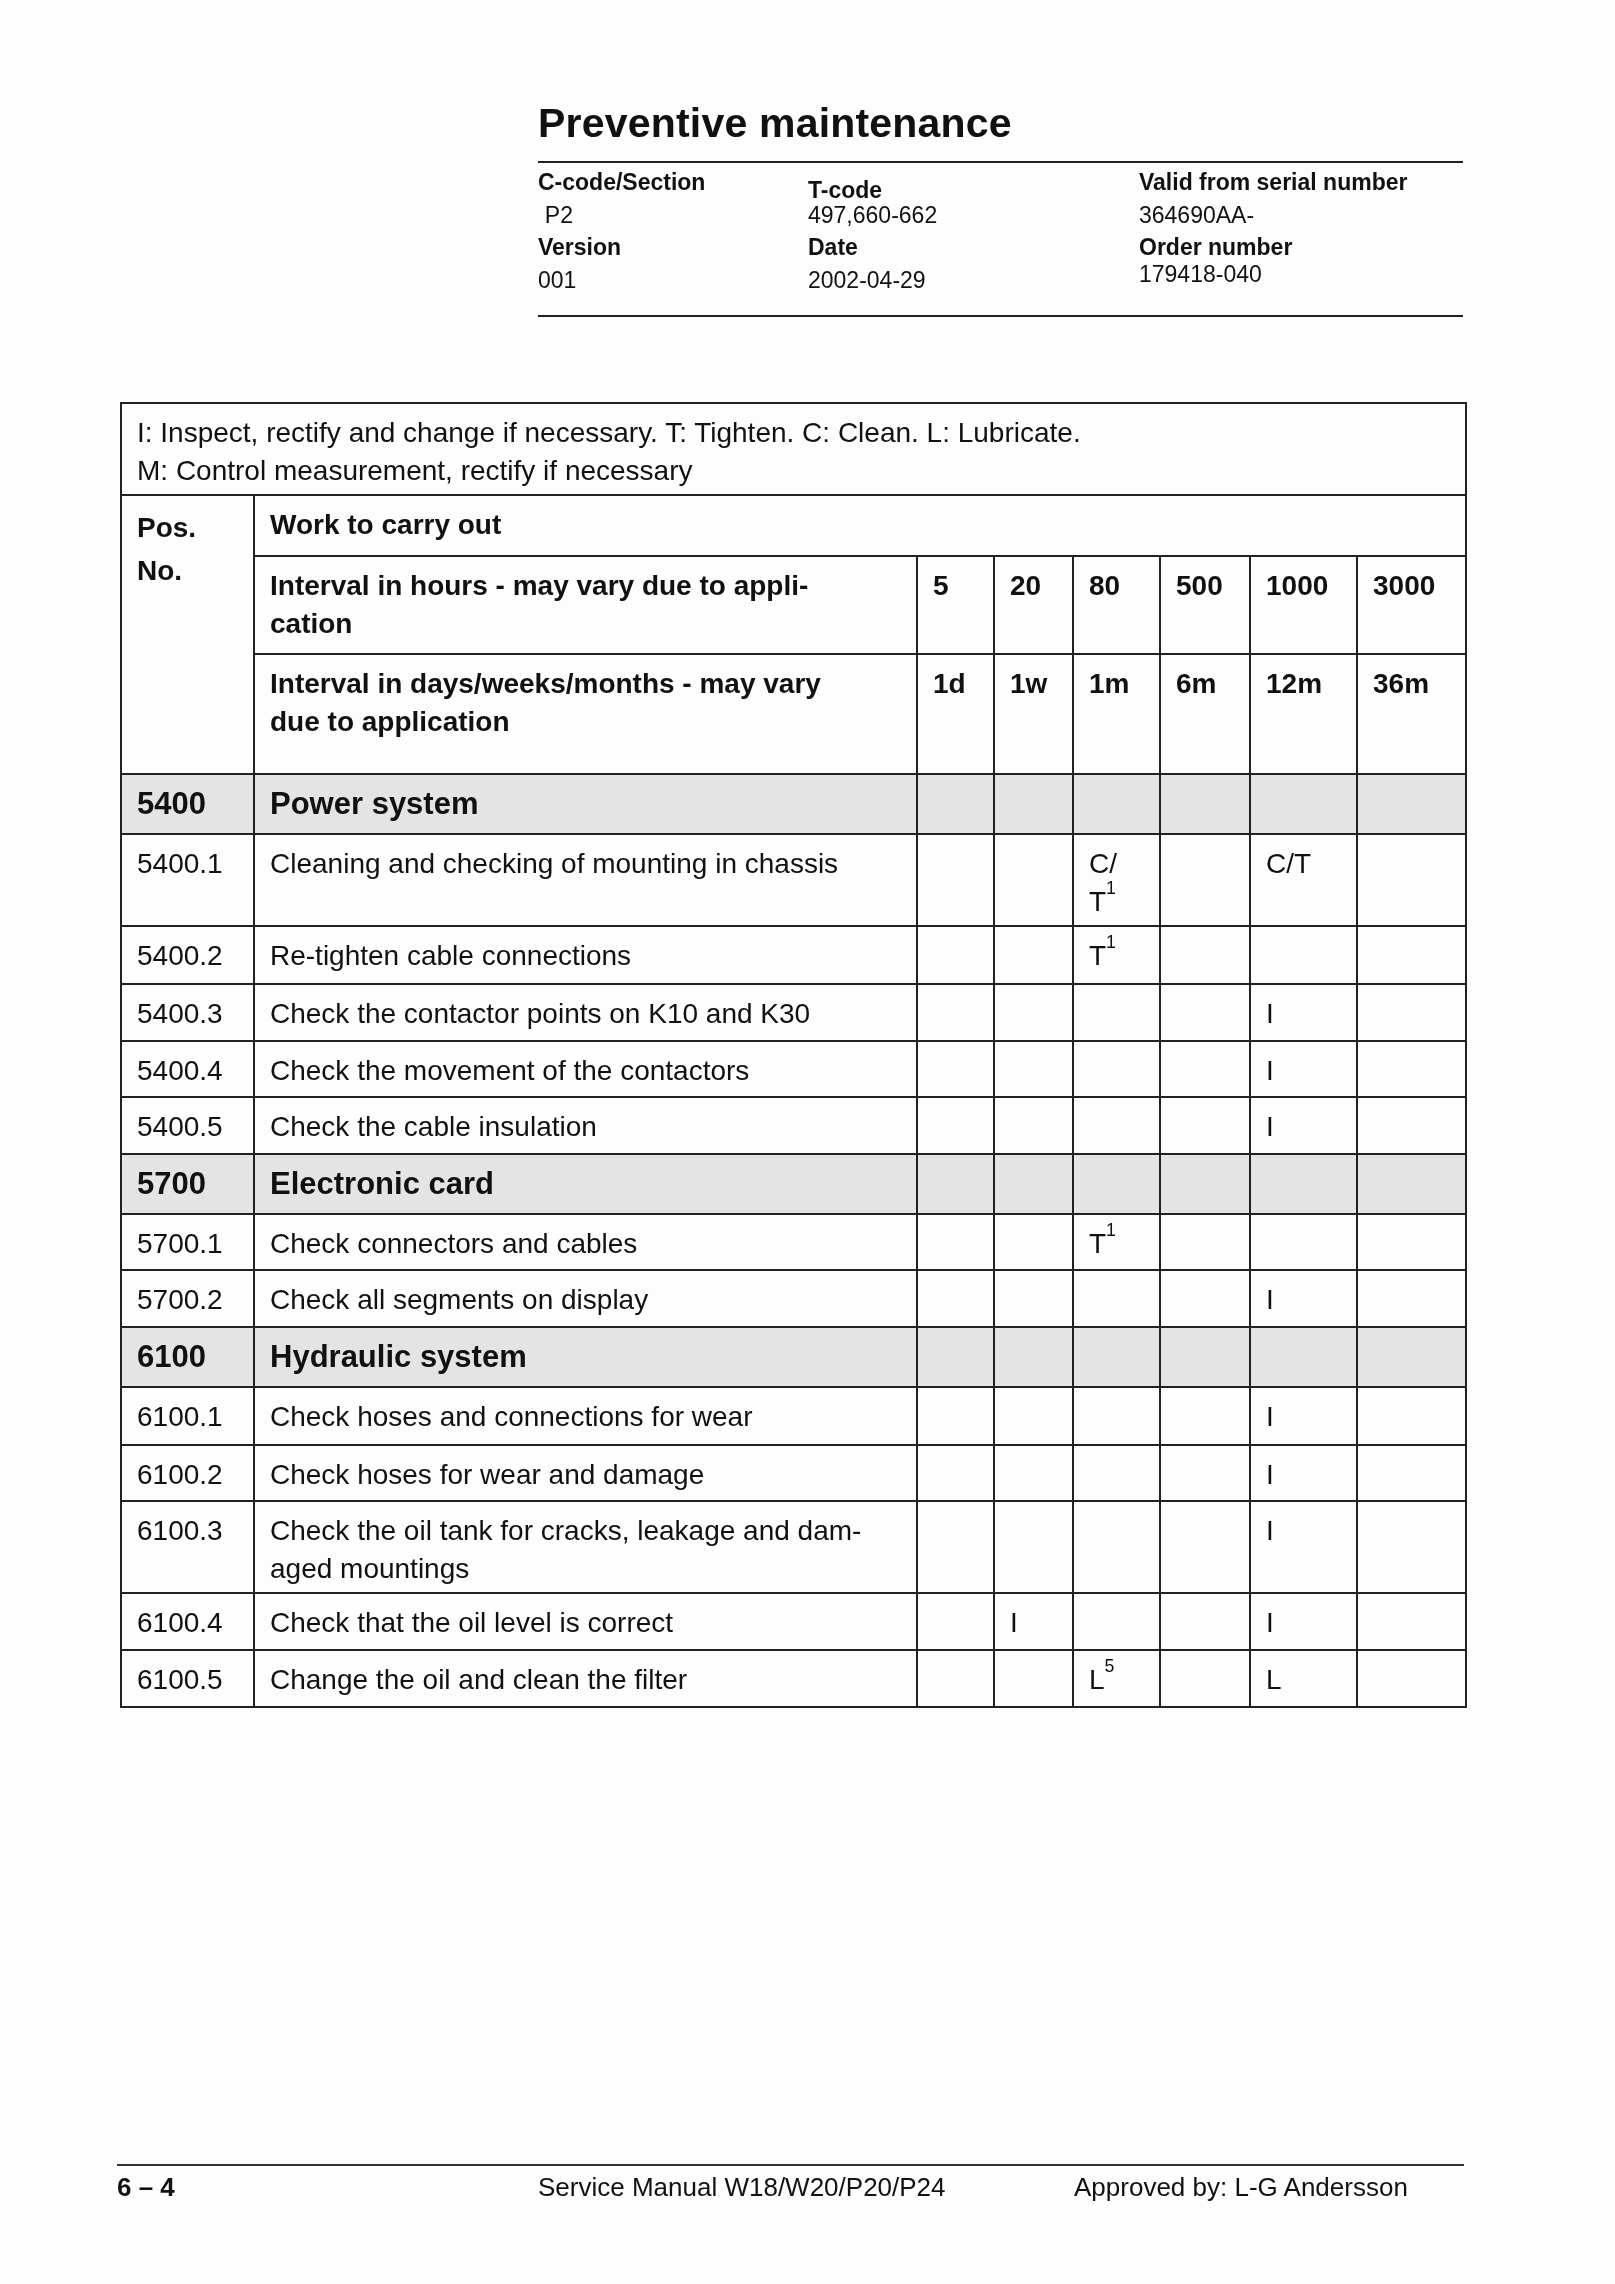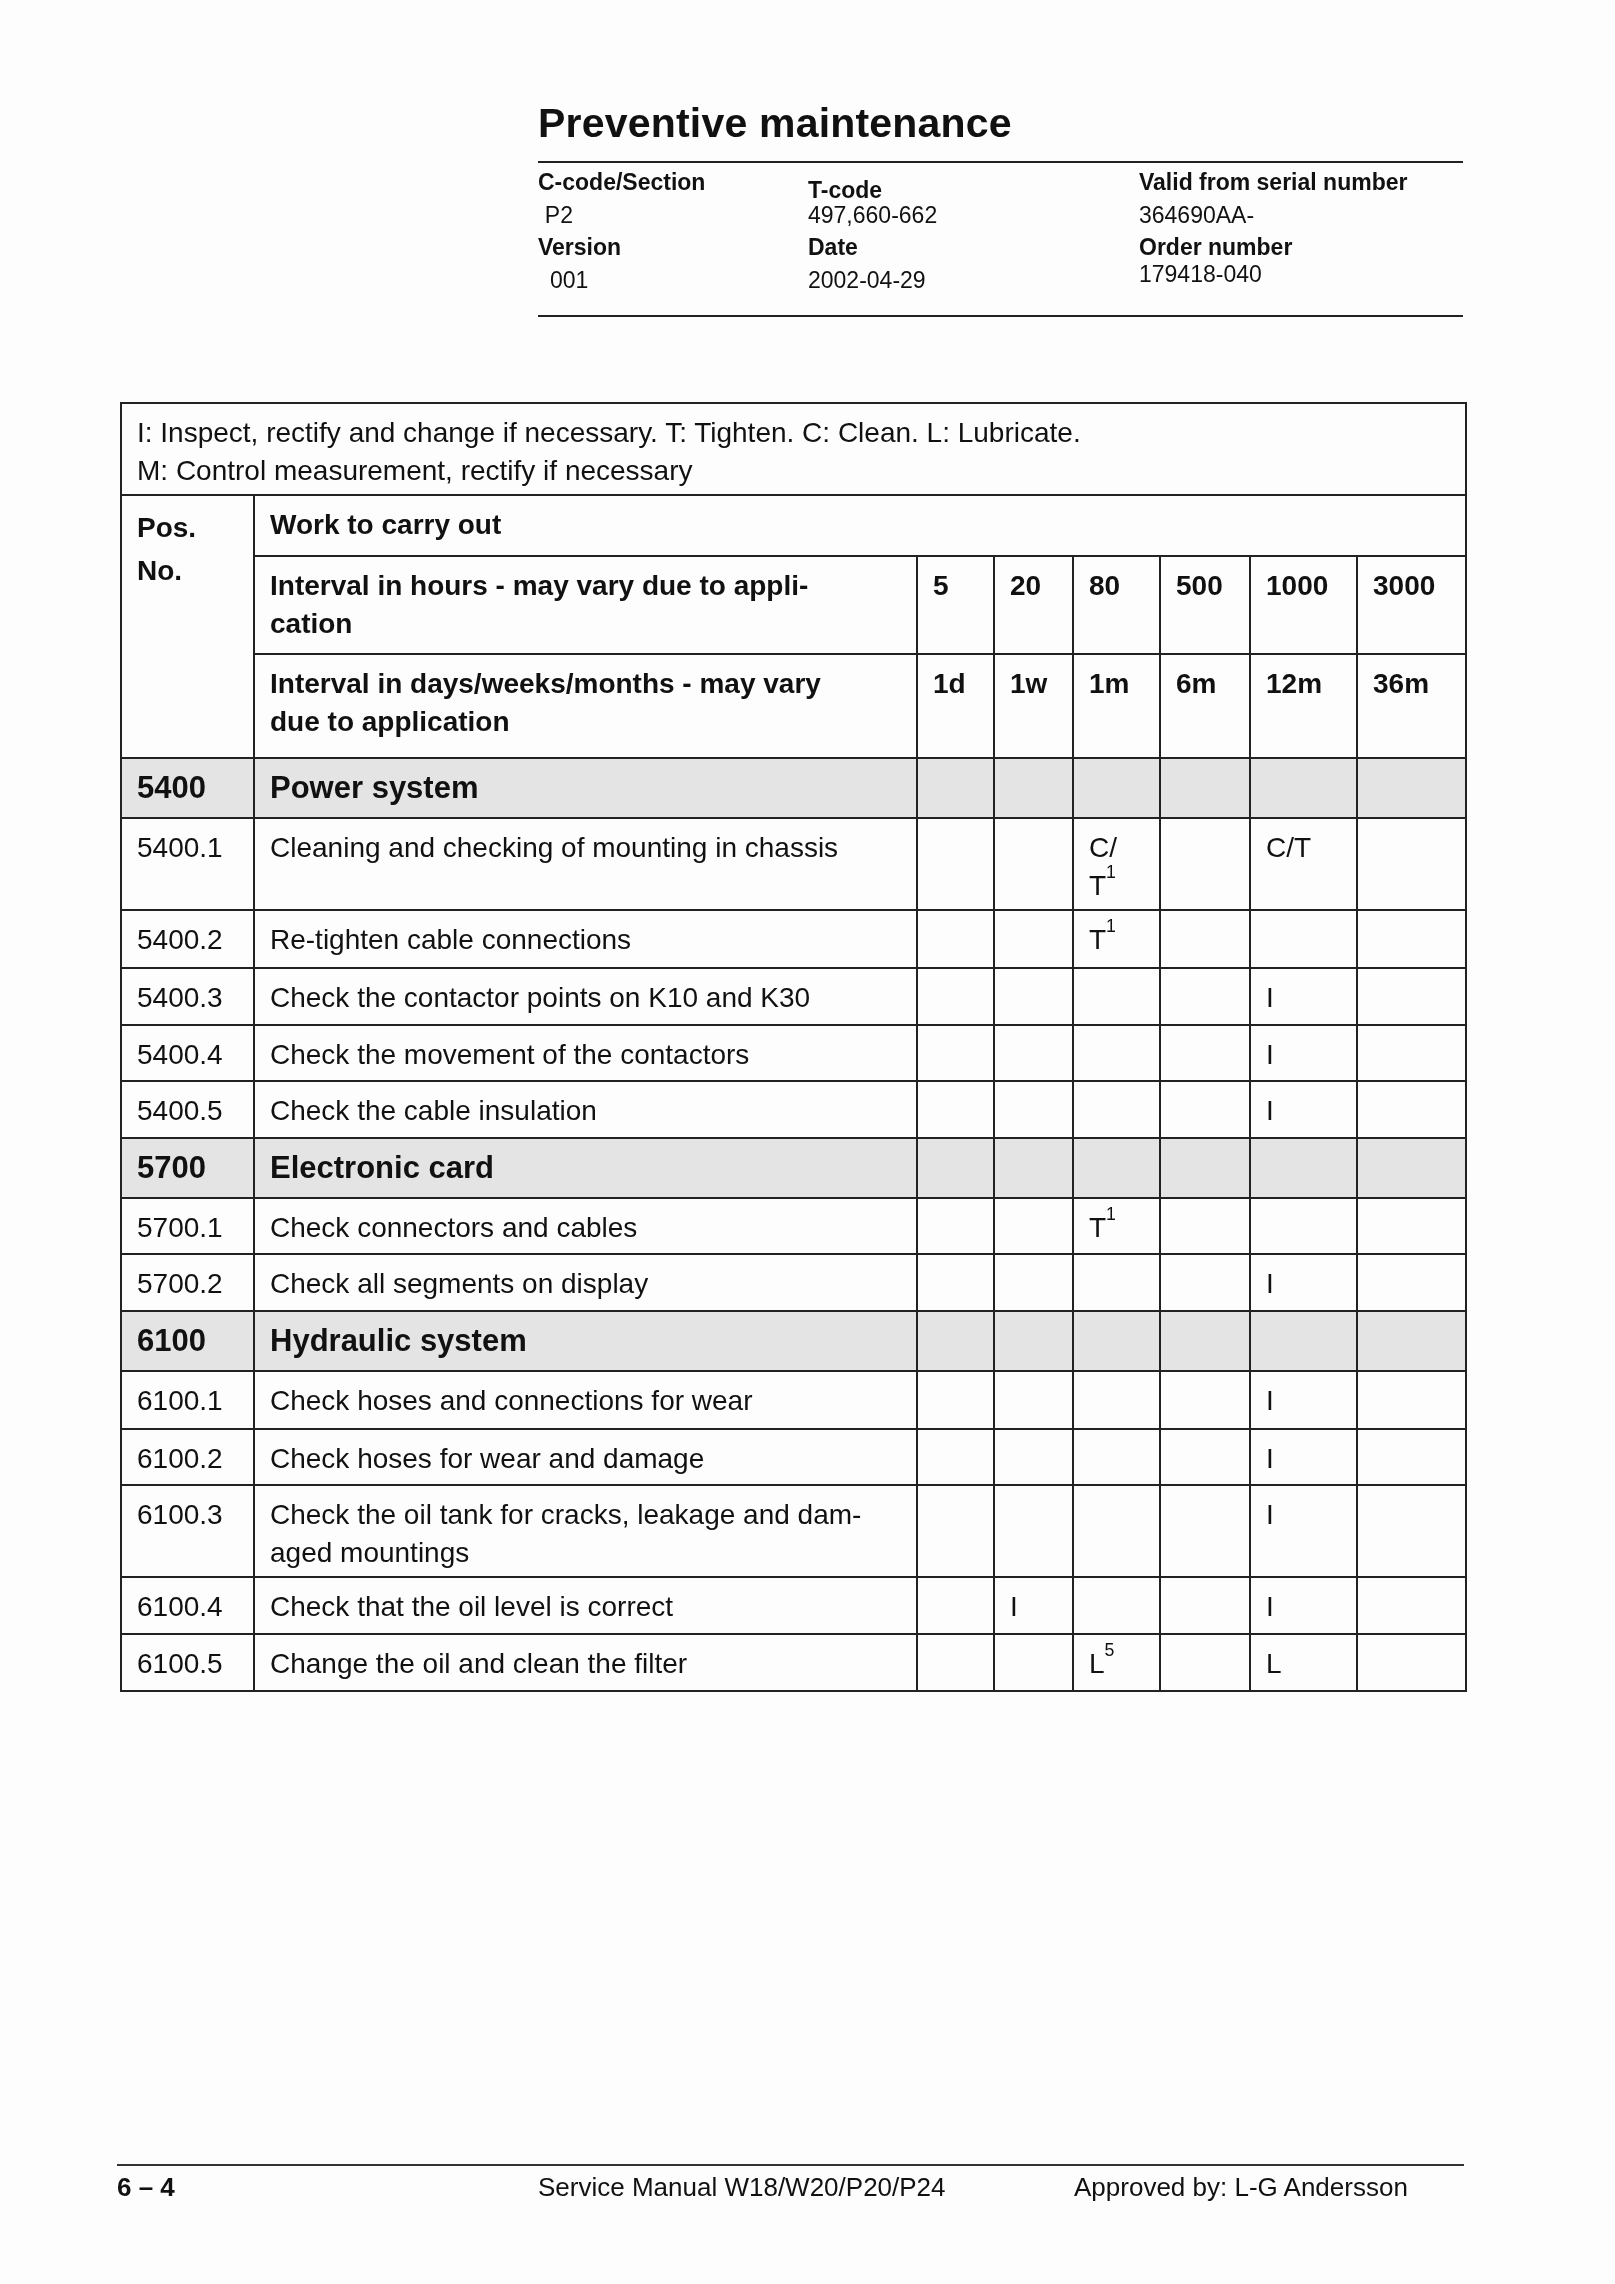--- a/index.html
+++ b/index.html
@@ -23,21 +23,21 @@
 </head>
 <body>
 
 <div class="title">Preventive maintenance</div>
 <div class="hr" style="left:538px; top:161px; width:925px;"></div>
 
 <div class="meta">
   <div class="cell b" style="left:0; top:0;">C-code/Section</div>
   <div class="cell" style="left:6.8px; top:33px;">P2</div>
   <div class="cell b" style="left:0; top:65px;">Version</div>
-  <div class="cell" style="left:12px; top:98px;">001</div>
+  <div class="cell" style="left:0; top:98px;">001</div>
 
   <div class="cell b" style="left:270px; top:8px;">T-code</div>
   <div class="cell" style="left:270px; top:33px;">497,660-662</div>
   <div class="cell b" style="left:270px; top:65px;">Date</div>
   <div class="cell" style="left:270px; top:98px;">2002-04-29</div>
 
   <div class="cell b" style="left:601px; top:0;">Valid from serial number</div>
   <div class="cell" style="left:601px; top:33px;">364690AA-</div>
   <div class="cell b" style="left:601px; top:65px;">Order number</div>
   <div class="cell" style="left:601px; top:92px;">179418-040</div>
@@ -70,21 +70,21 @@
     </tr>
     <tr style="height:98px" id="hours-row">
       <td class="hdr">Interval in hours - may vary due to appli-<br>cation</td>
     <td class="hdr">5</td>
         <td class="hdr">20</td>
         <td class="hdr">80</td>
         <td class="hdr">500</td>
         <td class="hdr">1000</td>
         <td class="hdr">3000</td>
       </tr>
-    <tr style="height:104px" id="days-row">
+    <tr style="height:120px" id="days-row">
       <td class="hdr">Interval in days/weeks/months - may vary<br>due to application</td>
     <td class="hdr">1d</td>
         <td class="hdr">1w</td>
         <td class="hdr">1m</td>
         <td class="hdr">6m</td>
         <td class="hdr">12m</td>
         <td class="hdr">36m</td>
       </tr>
   <tr class="section" style="height: 60px;">
         <td><span class="bold">5400</span></td>

